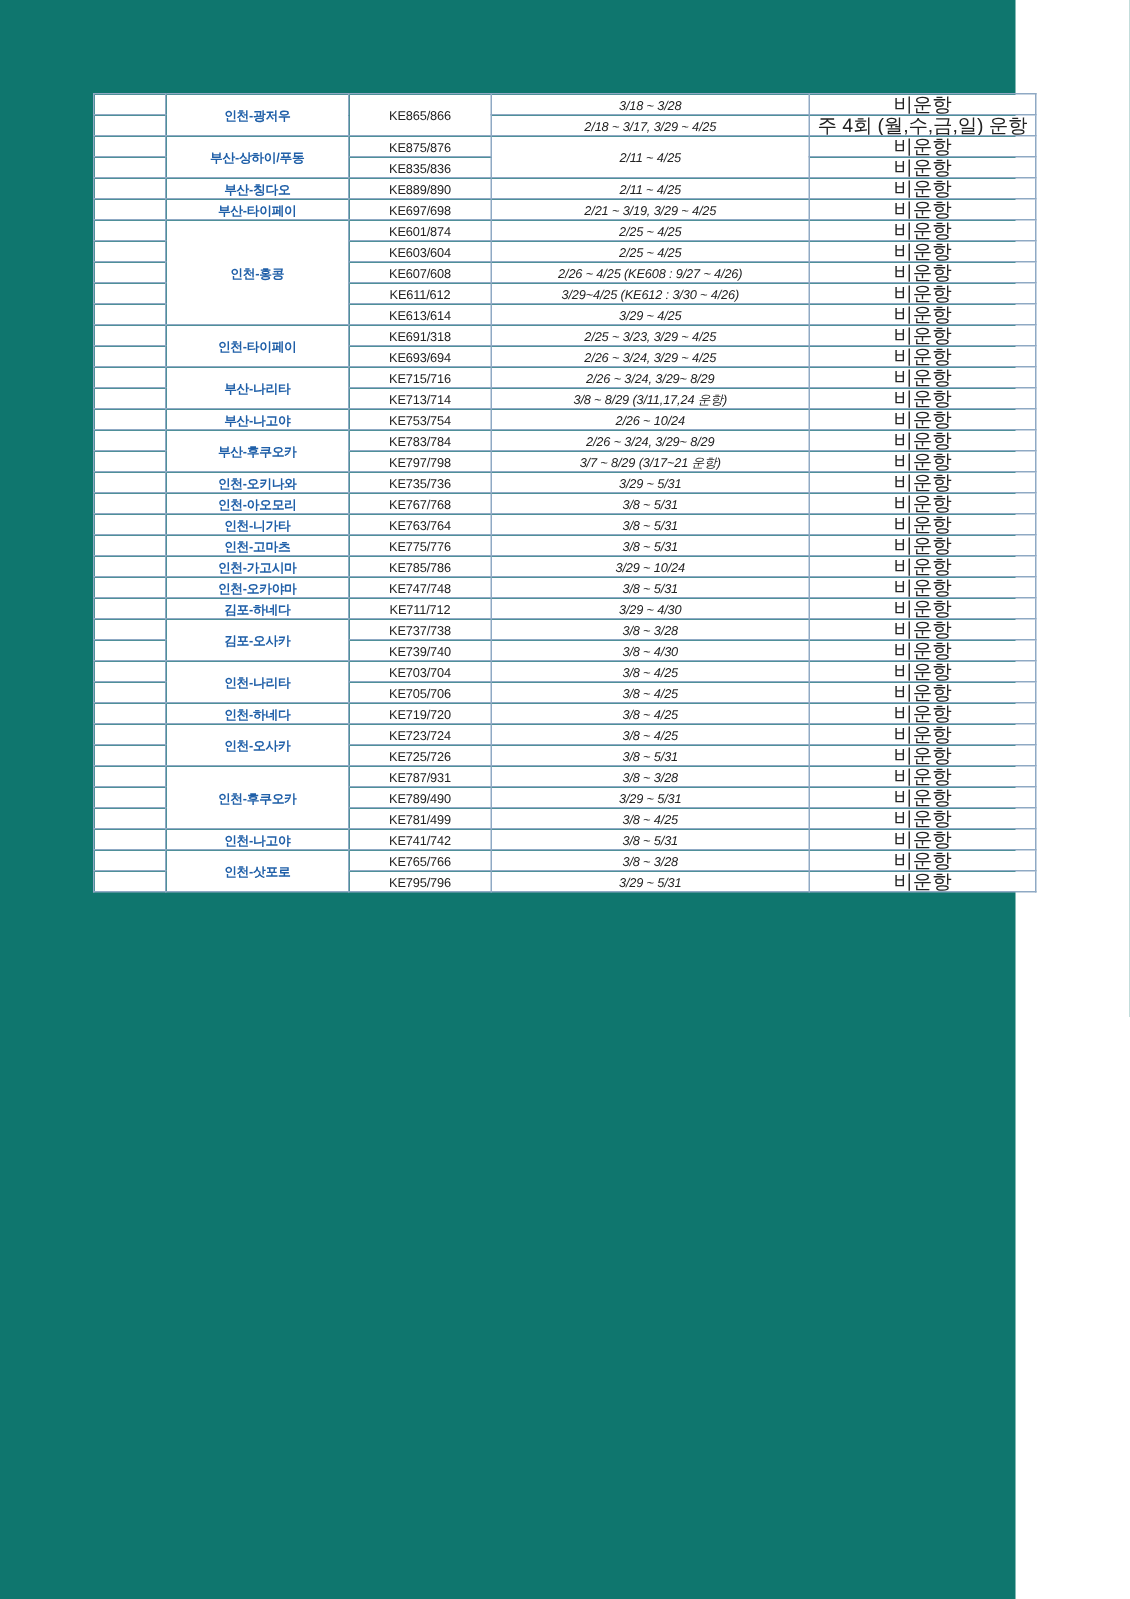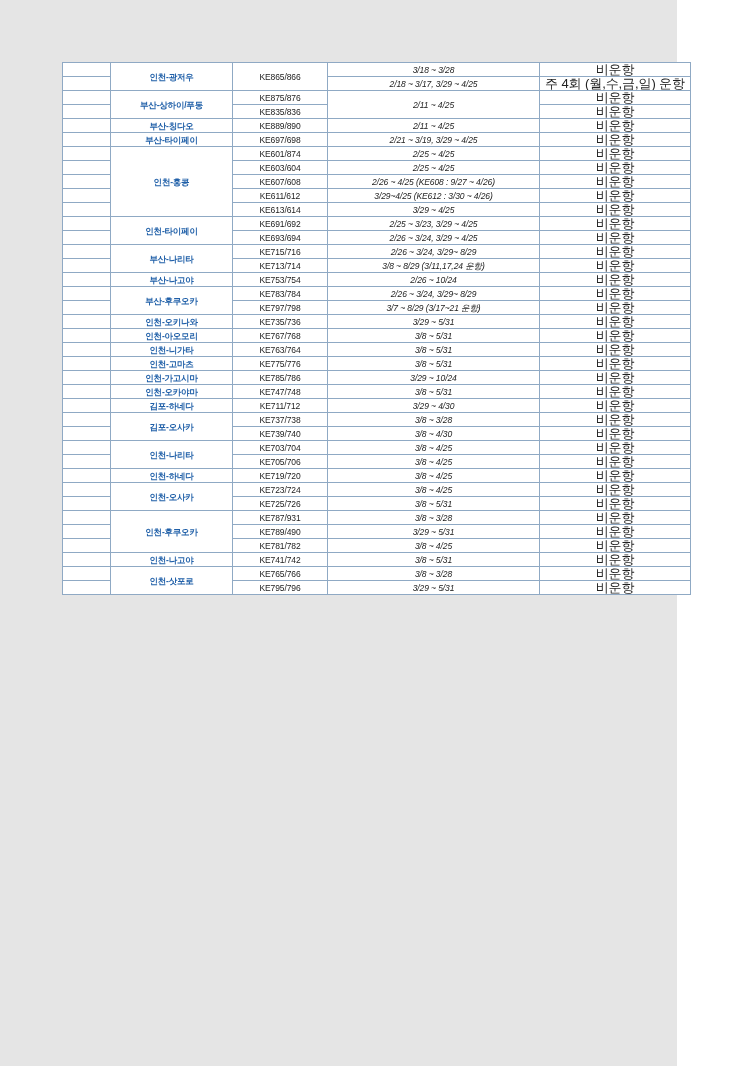--- a/index.html
+++ b/index.html
@@ -10,21 +10,21 @@
   body {
     width: 753px;
     height: 1066px;
     font-family: "Liberation Sans", sans-serif;
     -webkit-font-smoothing: antialiased;
   }
   .page {
     position: relative;
     width: 677px;
     height: 1066px;
-    background: #e5e5e5;
+    background: #0f766e;
   }
   .table-wrap {
     position: absolute;
     left: 62px;
     top: 62px;
     width: 628px;
   }
   table.route-table {
     border-collapse: collapse;
     table-layout: fixed;
@@ -156,21 +156,21 @@
           </tr>
           <tr>
             <td class="spacer"></td>
             <td class="flight">KE613/614</td>
             <td class="period">3/29 ~ 4/25</td>
             <td class="status">비운항</td>
           </tr>
           <tr>
             <td class="spacer"></td>
             <td class="route" rowspan="2">인천-타이페이</td>
-            <td class="flight">KE691/692</td>
+            <td class="flight">KE691/318</td>
             <td class="period">2/25 ~ 3/23, 3/29 ~ 4/25</td>
             <td class="status">비운항</td>
           </tr>
           <tr>
             <td class="spacer"></td>
             <td class="flight">KE693/694</td>
             <td class="period">2/26 ~ 3/24, 3/29 ~ 4/25</td>
             <td class="status">비운항</td>
           </tr>
           <tr>
@@ -309,21 +309,21 @@
             <td class="status">비운항</td>
           </tr>
           <tr>
             <td class="spacer"></td>
             <td class="flight">KE789/490</td>
             <td class="period">3/29 ~ 5/31</td>
             <td class="status">비운항</td>
           </tr>
           <tr>
             <td class="spacer"></td>
-            <td class="flight">KE781/782</td>
+            <td class="flight">KE781/499</td>
             <td class="period">3/8 ~ 4/25</td>
             <td class="status">비운항</td>
           </tr>
           <tr>
             <td class="spacer"></td>
             <td class="route">인천-나고야</td>
             <td class="flight">KE741/742</td>
             <td class="period">3/8 ~ 5/31</td>
             <td class="status">비운항</td>
           </tr>

